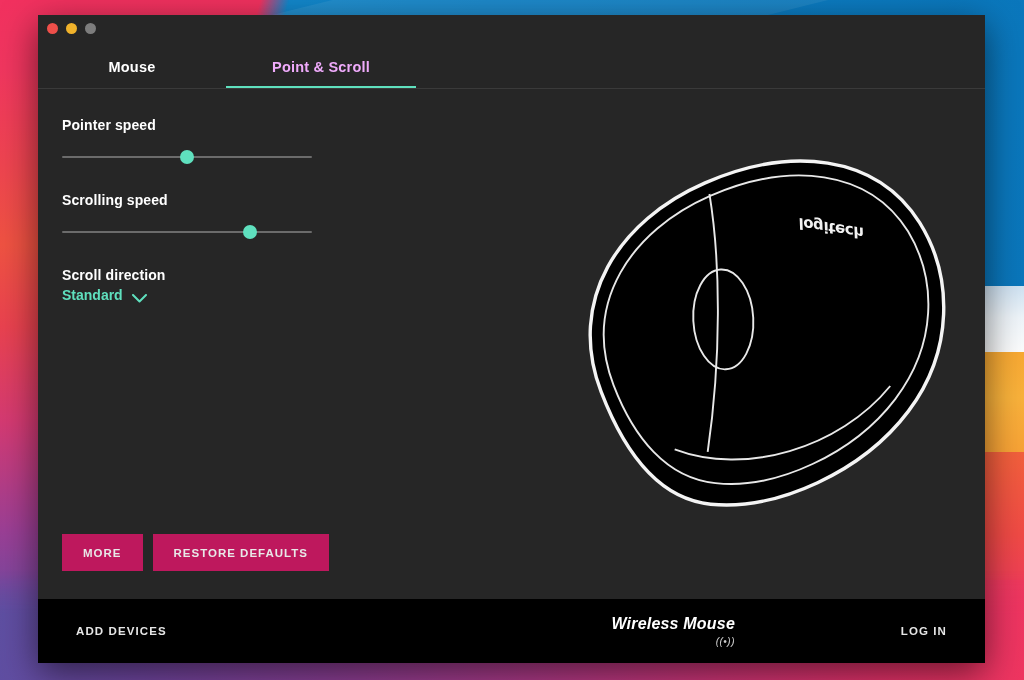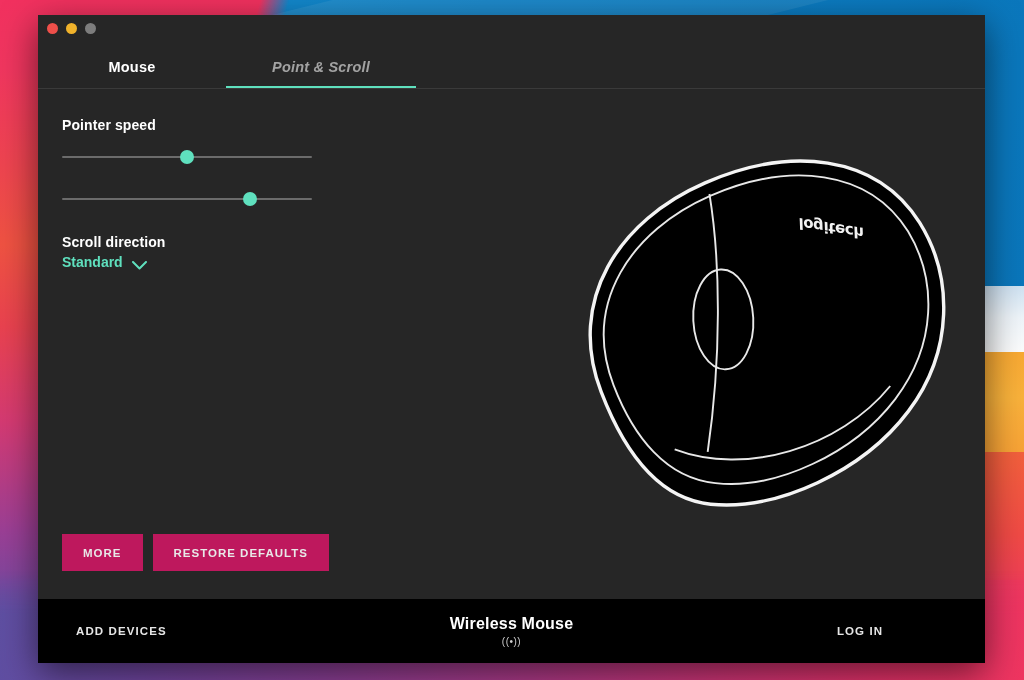--- a/index.html
+++ b/index.html
@@ -106,21 +106,21 @@
   .tab {
     position:relative;
     font-size:14.5px;
     font-weight:bold;
     letter-spacing:0.2px;
     padding:0 0 14px 0;
     text-align:center;
     cursor:pointer;
   }
   .tab-mouse  { width:188px; color:#ffffff; }
-  .tab-scroll { width:190px; color:#a3a3a3;font-style:italic; }
+  .tab-scroll { width:190px; color:#f0abfc; }
   .tab-underline {
     position:absolute; left:0; bottom:0;
     width:100%; height:3px;
     background:#5fe0be;
   }
   .header-rule {
     position:absolute; left:0; bottom:0;
     width:100%; height:1px;
     background:#3a3a3a;
   }
@@ -227,24 +227,25 @@
   }
   .footer-left, .footer-right {
     flex:0 0 250px;
     font-size:11.5px;
     font-weight:bold;
     letter-spacing:1.1px;
     color:#e6e6e6;
     cursor:pointer;
   }
   .footer-left  { padding-left:38px; text-align:left; }
-  .footer-right { text-align:center; }
+  .footer-right { padding-right:38px; text-align:right; }
   .footer-center {
     flex:1 1 auto;
-    text-align:center;
+    text-align:right;
+    font-style:italic;
   }
   .device-name {
     color:#ffffff;
     font-size:16px;
     font-weight:bold;
     letter-spacing:0.2px;
   }
   .device-signal {
     color:#cfcfcf;
     font-size:10px;
@@ -324,20 +325,21 @@
       </div>
 
       <div class="controls">
 
         <div class="ctl-label">Pointer speed</div>
         <div class="slider">
           <span class="slider-track"></span>
           <span class="slider-thumb" style="left:50%"></span>
         </div>
 
+        <div class="ctl-label">Scrolling speed</div>
         <div class="slider">
           <span class="slider-track"></span>
           <span class="slider-thumb" style="left:75%"></span>
         </div>
 
         <div class="ctl-label dropdown-label">Scroll direction</div>
         <div class="dropdown-value">
           <span>Standard</span>
           <svg class="chev" width="15" height="9" viewBox="0 0 15 9">
             <path d="M1 1 L7.5 7.5 L14 1" fill="none" stroke="#5fe0be" stroke-width="2" stroke-linecap="round" stroke-linejoin="round"></path>

